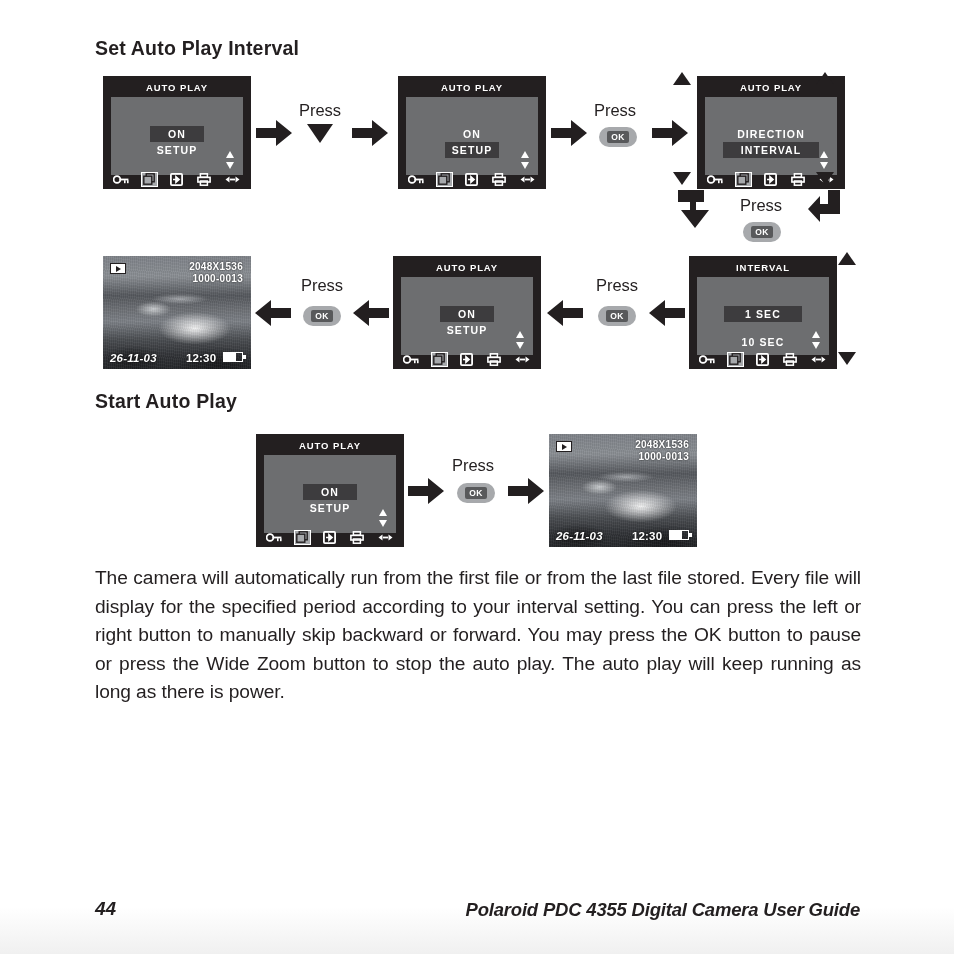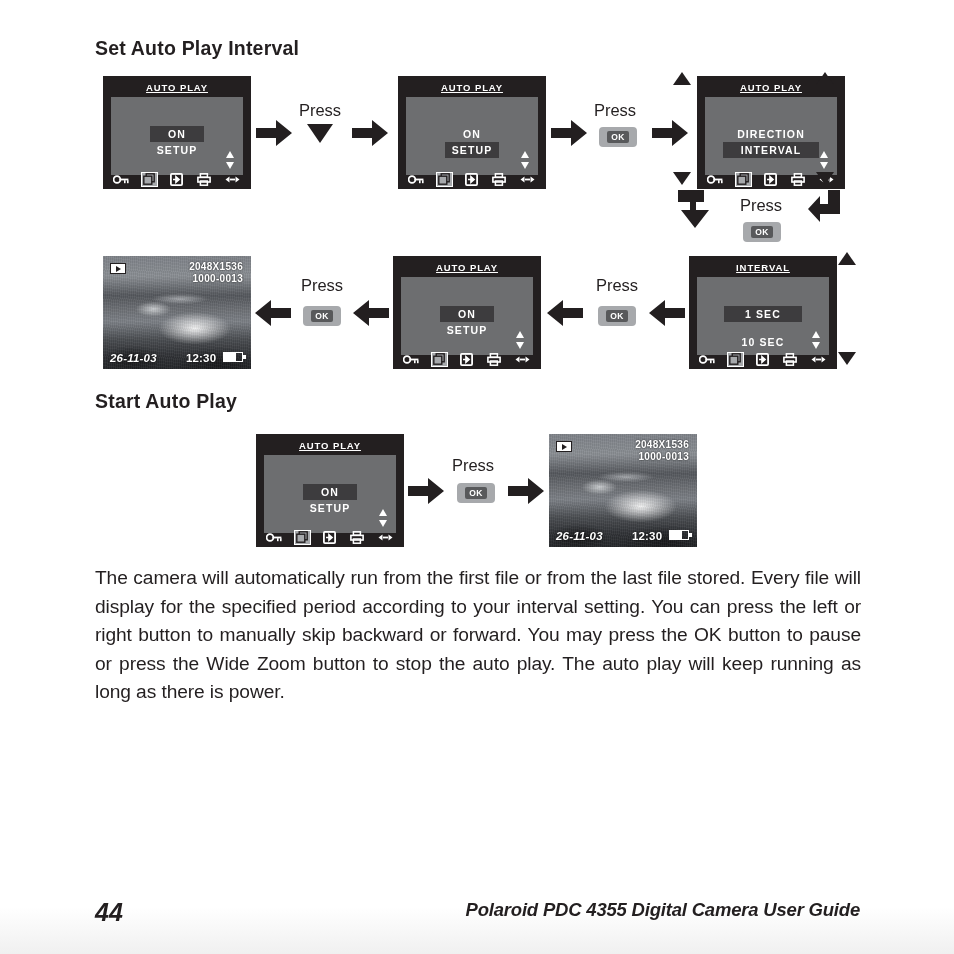--- a/index.html
+++ b/index.html
@@ -41,21 +41,20 @@
   }
   .lcd-title {
     color: #ffffff;
     font-size: 9.5px;
     font-weight: bold;
     letter-spacing: 0.9px;
     text-align: center;
     line-height: 1;
     padding-top: 7px;
     padding-bottom: 4px;
-    text-decoration: underline;
   }
   .lcd-body {
     background: #6d6e70;
     position: relative;
     box-sizing: border-box;
   }
   .lcd-menu {
     position: absolute;
     left: 0;
     right: 0;
@@ -241,21 +240,21 @@
     position: absolute;
     font-size: 16.5px;
     color: #231f20;
     white-space: nowrap;
     text-align: center;
   }
   .ok-btn {
     position: absolute;
     width: 38px;
     height: 20px;
-    border-radius: 4px;
+    border-radius: 10px;
     background: #a7a9ac;
     display: flex;
     align-items: center;
     justify-content: center;
   }
   .ok-btn span {
     background: #58595b;
     color: #ffffff;
     font-size: 8.5px;
     font-weight: bold;
@@ -305,21 +304,21 @@
     left: 0;
     right: 0;
     bottom: 0;
     height: 72px;
     background: linear-gradient(to bottom, #ffffff 0%, #ffffff 35%, #f0f0f0 100%);
   }
   .footer-page {
     position: absolute;
     left: 95px;
     top: 898px;
-    font-size: 25px;
+    font-size: 19px;
     font-style: italic;
     font-weight: bold;
     color: #231f20;
   }
   .footer-right {
     position: absolute;
     right: 94px;
     top: 896px;
     text-align: right;
     font-size: 18.5px;

